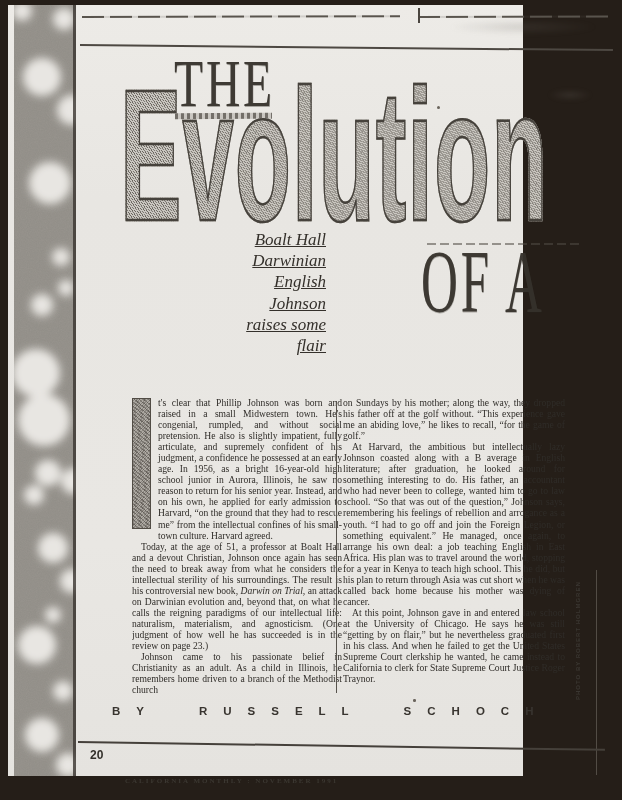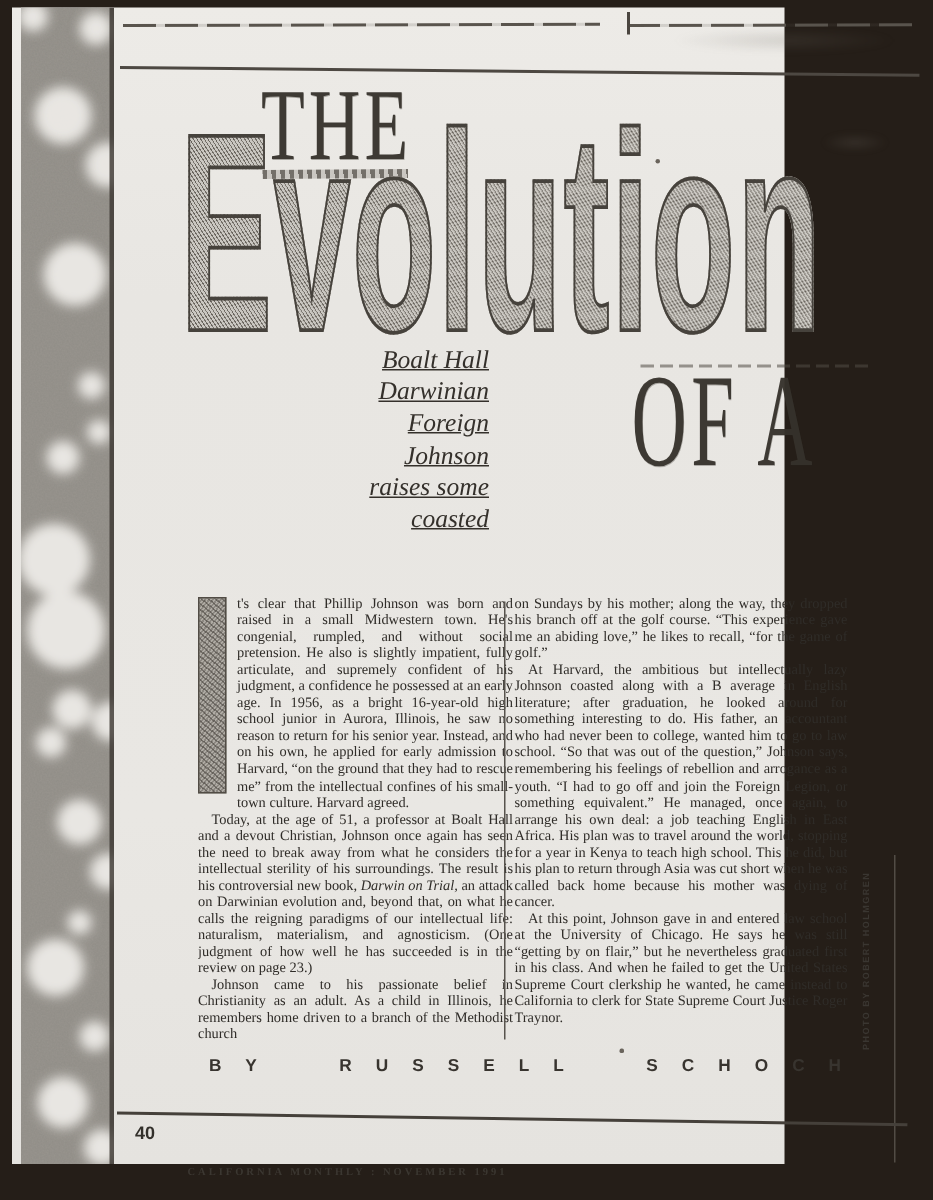--- a/index.html
+++ b/index.html
@@ -73,23 +73,23 @@
     background-color:#aeaaa3;border:1.5px solid #514c45;box-sizing:border-box;
     background-image:
       repeating-linear-gradient(40deg,rgba(55,50,45,.45) 0 1px,transparent 1px 3px),
       repeating-linear-gradient(-50deg,rgba(75,70,65,.35) 0 1px,transparent 1px 2px);
   }
   .dropletter{color:transparent;font-size:2px;}
   .it{font-style:italic;margin-top:46px;}
   .coldiv{left:328px;top:396px;width:1px;height:292px;background:#57534d;}
   
   .byline{
-    left:120px;top:699px;width:460px;white-space:nowrap;
+    left:104px;top:699px;width:460px;white-space:nowrap;
     font:700 11.5px/14px "Liberation Sans",sans-serif;color:#38342f;
-    letter-spacing:16px;word-spacing:20px;text-align:center;
+    letter-spacing:16px;word-spacing:20px;
   }
   
   .footer-rule{left:70px;top:736px;width:527px;height:1.5px;background:#45403a;transform:rotate(.85deg);transform-origin:left center;}
   .page-number{left:82px;top:743px;font:700 12px/14px "Liberation Sans",sans-serif;color:#33302b;}
   .publication{left:117px;top:747px;font:700 7px/10px "Liberation Serif",serif;letter-spacing:2px;color:#3b3731;white-space:nowrap;margin-top:24px;}
   
   .photo-credit{
     left:515px;top:635px;width:110px;height:10px;text-align:center;
     font:700 6px/10px "Liberation Sans",sans-serif;letter-spacing:1px;color:#3a3631;
     transform:rotate(-90deg);white-space:nowrap;
@@ -157,47 +157,47 @@
 
   <div class="abs kicker">THE</div>
   <div class="abs kicker-underline"></div>
   <div class="abs headline">Evolution</div>
   <div class="abs suffix-rule"></div>
   <div class="abs headline-suffix">OF A</div>
 
   <div class="abs deck">
     <div>Boalt Hall</div>
     <div>Darwinian</div>
-    <div>Foreign</div>
+    <div>English</div>
     <div>Johnson</div>
     <div>raises some</div>
-    <div>coasted</div>
+    <div>flair</div>
   </div>
 
   <div class="abs col col-left">
     <p class="para">
       <span class="dropbar"><span class="dropletter">I</span></span>
       <span>t's clear that Phillip Johnson was born and raised in a small Midwestern town. He's congenial, rumpled, and without social pretension. He also is slightly impatient, fully articulate, and supremely confident of his judgment, a confidence he possessed at an early age. In 1956, as a bright 16-year-old high school junior in Aurora, Illinois, he saw no reason to return for his senior year. Instead, and on his own, he applied for early admission to Harvard, “on the ground that they had to rescue me” from the intellectual confines of his small-town culture. Harvard agreed.</span>
     </p>
     <p class="para indent">
       <span>Today, at the age of 51, a professor at Boalt Hall and a devout Christian, Johnson once again has seen the need to break away from what he considers the intellectual sterility of his surroundings. The result is his controversial new book, </span><span class="it">Darwin on Trial,</span><span> an attack on Darwinian evolution and, beyond that, on what he calls the reigning paradigms of our intellectual life: naturalism, materialism, and agnosticism. (One judgment of how well he has succeeded is in the review on page 23.)</span>
     </p>
     <p class="para indent">Johnson came to his passionate belief in Christianity as an adult. As a child in Illinois, he remembers home driven to a branch of the Methodist church</p>
   </div>
 
   <div class="abs coldiv"></div>
 
   <div class="abs col col-right">
-    <p class="para">on Sundays by his mother; along the way, they dropped his branch off at the golf course. “This experience gave me an abiding love,” he likes to recall, “for the game of golf.”</p>
+    <p class="para">on Sundays by his mother; along the way, they dropped his father off at the golf without. “This experience gave me an abiding love,” he likes to recall, “for the game of golf.”</p>
     <p class="para indent">At Harvard, the ambitious but intellectually lazy Johnson coasted along with a B average in English literature; after graduation, he looked around for something interesting to do. His father, an accountant who had never been to college, wanted him to go to law school. “So that was out of the question,” Johnson says, remembering his feelings of rebellion and arrogance as a youth. “I had to go off and join the Foreign Legion, or something equivalent.” He managed, once again, to arrange his own deal: a job teaching English in East Africa. His plan was to travel around the world, stopping for a year in Kenya to teach high school. This he did, but his plan to return through Asia was cut short when he was called back home because his mother was dying of cancer.</p>
     <p class="para indent">At this point, Johnson gave in and entered law school at the University of Chicago. He says he was still “getting by on flair,” but he nevertheless graduated first in his class. And when he failed to get the United States Supreme Court clerkship he wanted, he came instead to California to clerk for State Supreme Court Justice Roger Traynor.</p>
   </div>
 
   <div class="abs byline">BY RUSSELL SCHOCH</div>
 
   <div class="abs photo-credit">PHOTO BY ROBERT HOLMGREN</div>
   <div class="abs right-hairline"></div>
 
   <div class="abs footer-rule"></div>
-  <div class="abs page-number">40</div>
+  <div class="abs page-number">20</div>
   <div class="abs publication">CALIFORNIA MONTHLY : NOVEMBER 1991</div>
 
 </div>
 
 </body></html>

